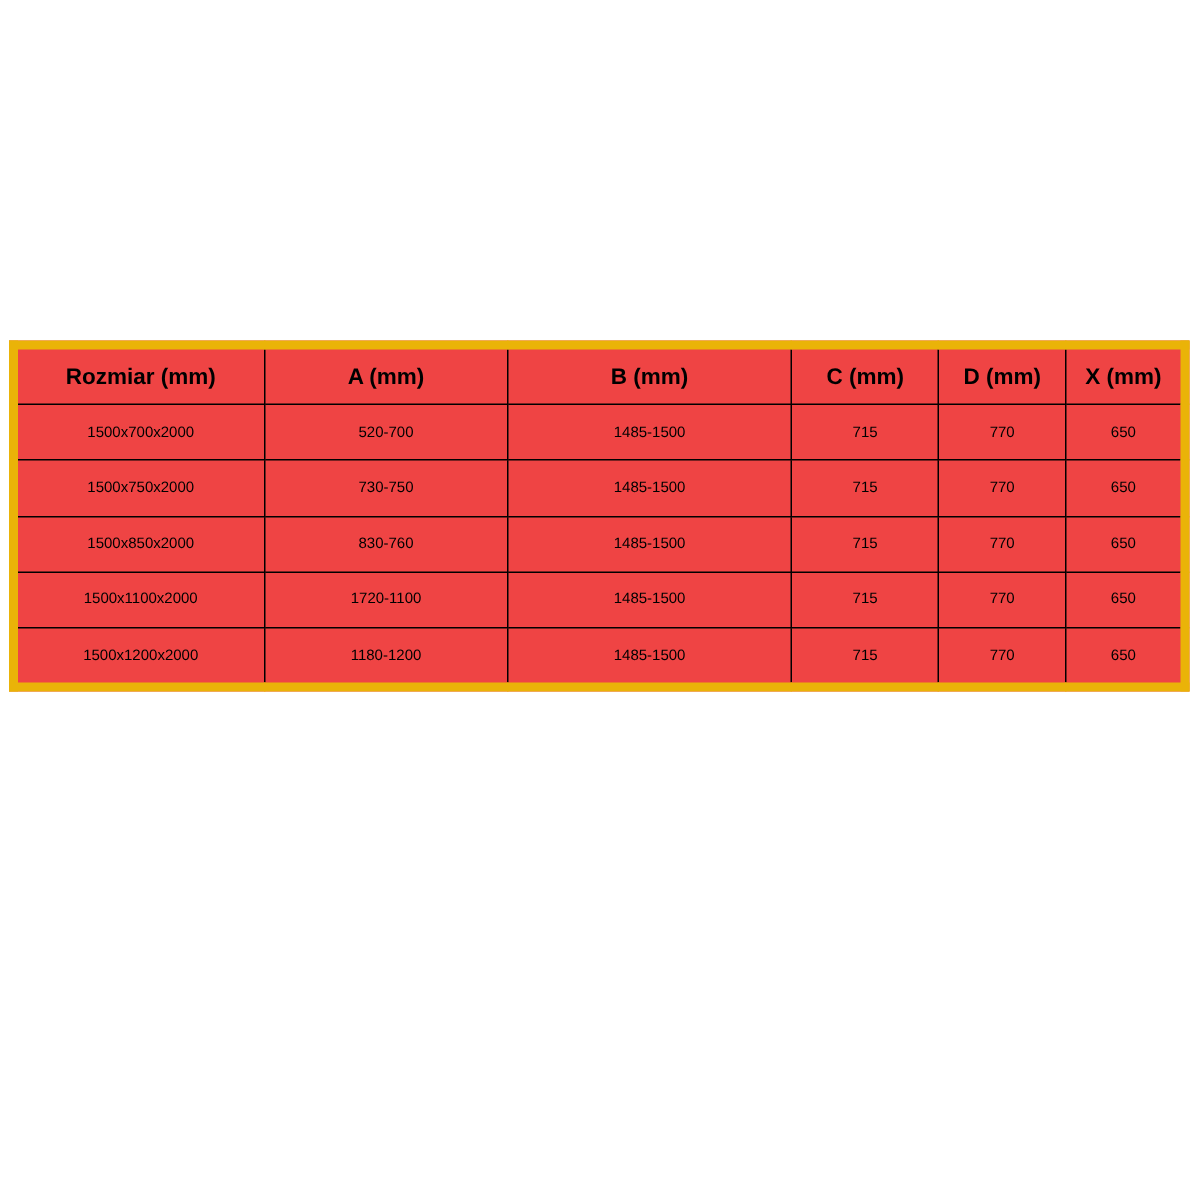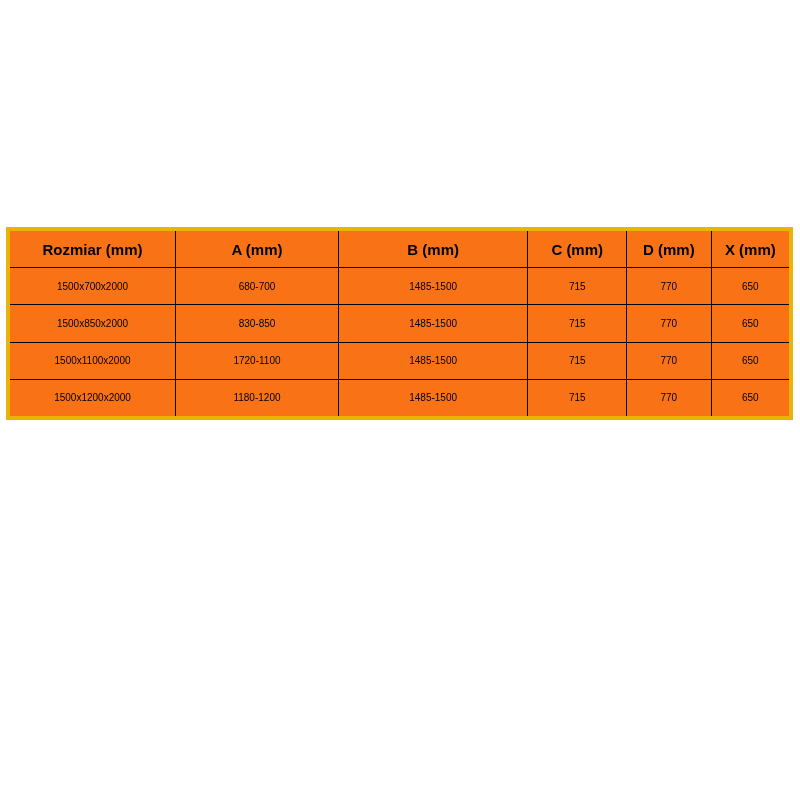--- a/index.html
+++ b/index.html
@@ -17,22 +17,22 @@
   .table-wrap {
     position: absolute;
     left: 6px;
     top: 227px;
     width: 787px;
   }
   table {
     width: 100%;
     border-collapse: collapse;
     table-layout: fixed;
-    border: 4px solid #eab308;
-    background: #f97316;
+    border: 6px solid #eab308;
+    background: #ef4444;
   }
   th, td {
     border: 1.5px solid #000000;
     text-align: center;
     vertical-align: middle;
     color: #000000;
     font-size: 10px;
     padding: 0;
     height: 36.2px;
     overflow: hidden;
@@ -62,29 +62,37 @@
           <th>A (mm)</th>
           <th>B (mm)</th>
           <th>C (mm)</th>
           <th>D (mm)</th>
           <th>X (mm)</th>
         </tr>
     </thead>
     <tbody>
         <tr>
           <td>1500x700x2000</td>
-          <td>680-700</td>
+          <td>520-700</td>
+          <td>1485-1500</td>
+          <td>715</td>
+          <td>770</td>
+          <td>650</td>
+        </tr>
+        <tr>
+          <td>1500x750x2000</td>
+          <td>730-750</td>
           <td>1485-1500</td>
           <td>715</td>
           <td>770</td>
           <td>650</td>
         </tr>
         <tr>
           <td>1500x850x2000</td>
-          <td>830-850</td>
+          <td>830-760</td>
           <td>1485-1500</td>
           <td>715</td>
           <td>770</td>
           <td>650</td>
         </tr>
         <tr>
           <td>1500x1100x2000</td>
           <td>1720-1100</td>
           <td>1485-1500</td>
           <td>715</td>

